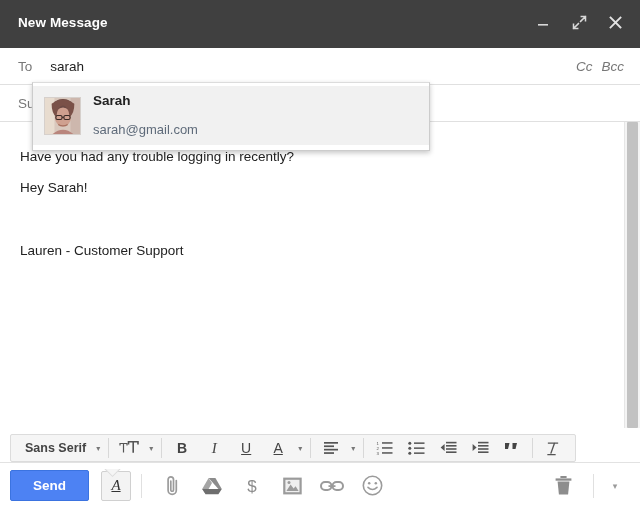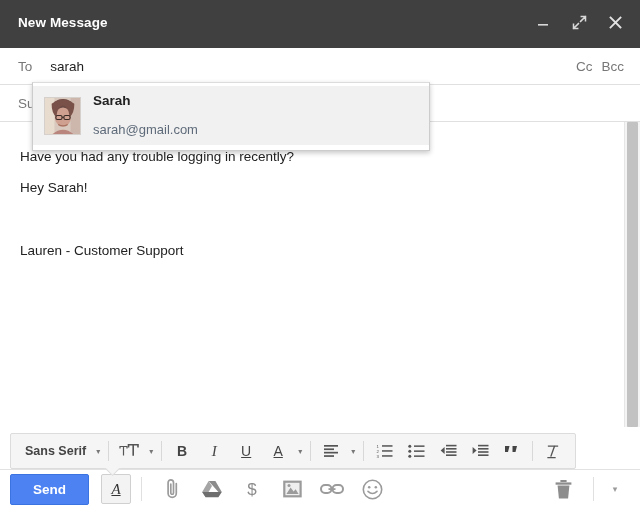--- a/index.html
+++ b/index.html
@@ -68,20 +68,21 @@
     font-size: 13.5px;
     flex: 1 1 auto;
     white-space: nowrap;
     overflow: hidden;
   }
   .ccbcc { display: flex; gap: 9px; }
   .ccbcc span {
     color: #777777;
     font-size: 13.5px;
     cursor: pointer;
+    font-style: italic;
   }
   .subject-row .field-label { color: #777777; }
 
   
   .autocomplete {
     position: absolute;
     left: 32px; top: 82px;
     width: 398px;
     background: #ffffff;
     border: 1px solid #cccccc;
@@ -150,21 +151,21 @@
 
   
   .format-toolbar-wrap {
     position: relative;
     flex: 0 0 auto;
     padding: 6px 0 0 10px;
     background: #fff;
   }
   .format-toolbar {
     display: inline-flex; align-items: center;
-    height: 36px;
+    height: 28px;
     background: #f5f5f5;
     border: 1px solid #dcdcdc;
     border-radius: 2px;
     padding: 0 6px;
     box-sizing: border-box;
     position: relative;
     z-index: 3;
   }
   .ft-btn {
     display: flex; align-items: center; justify-content: center;
@@ -202,21 +203,21 @@
     content:"";
     position:absolute; left: 2px; top: -10px;
     width: 13px; height: 13px;
     background: #f5f5f5;
     border: 1px solid #dcdcdc;
     transform: rotate(45deg);
   }
 
   
   .bottom-bar {
-    height: 39px;
+    height: 46px;
     border-top: 1px solid #e2e2e2;
     background: #ffffff;
     display: flex; align-items: center;
     padding: 0 14px 0 10px;
     flex: 0 0 auto;
     box-sizing: border-box;
     position: relative;
     z-index: 2;
   }
   .send-btn {

